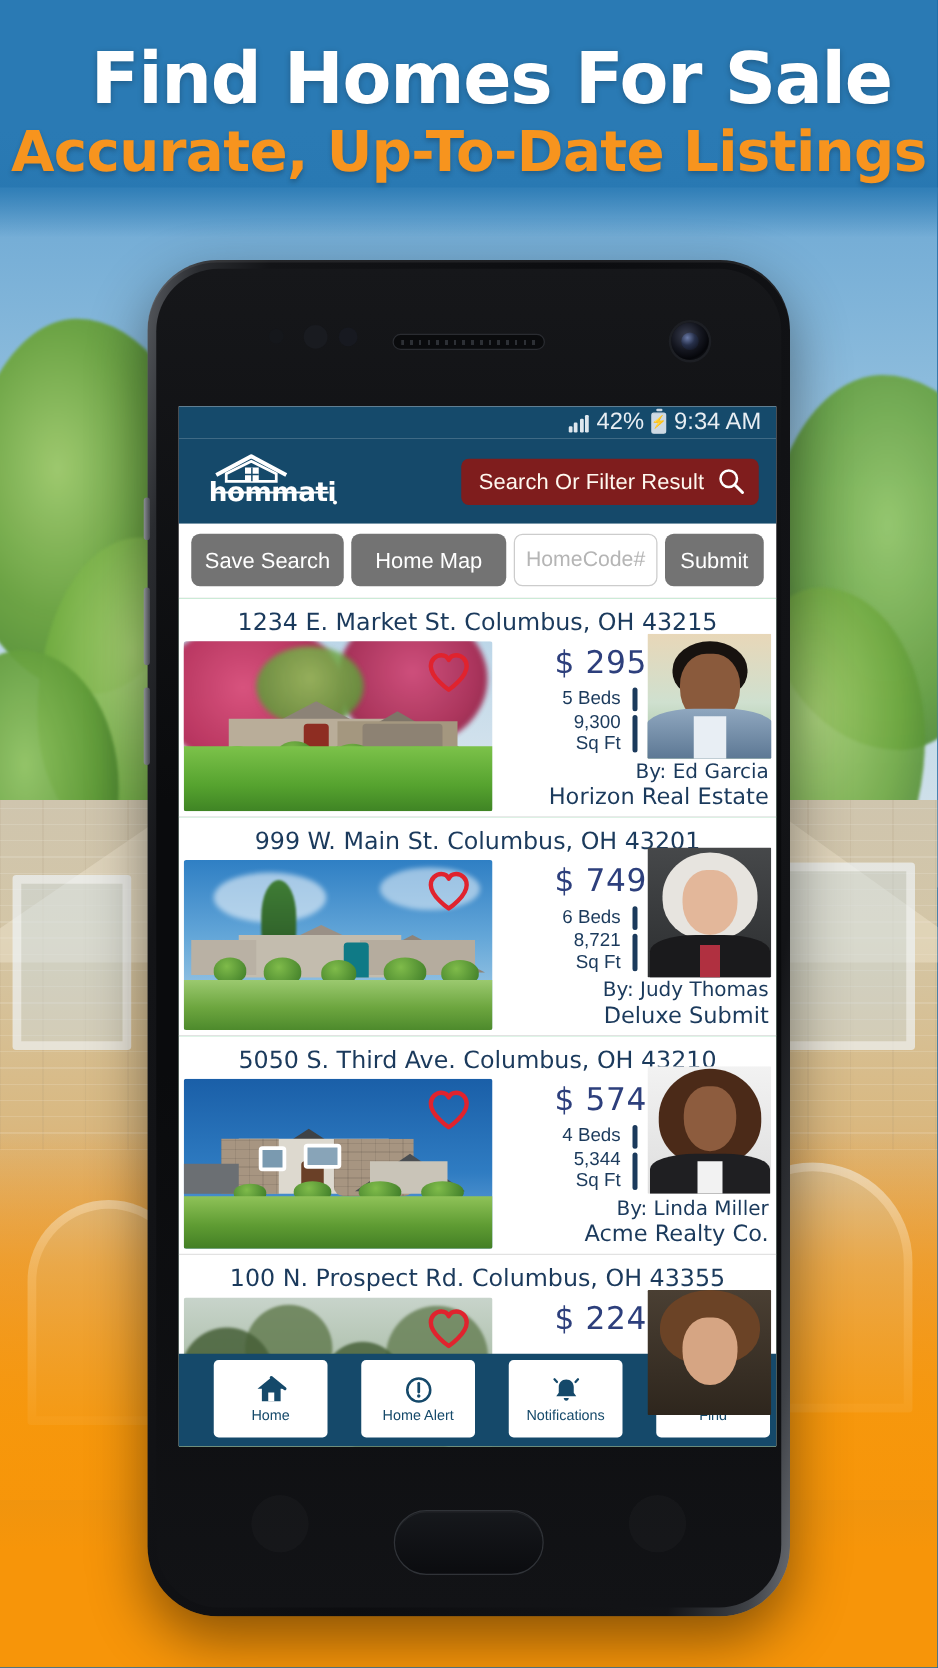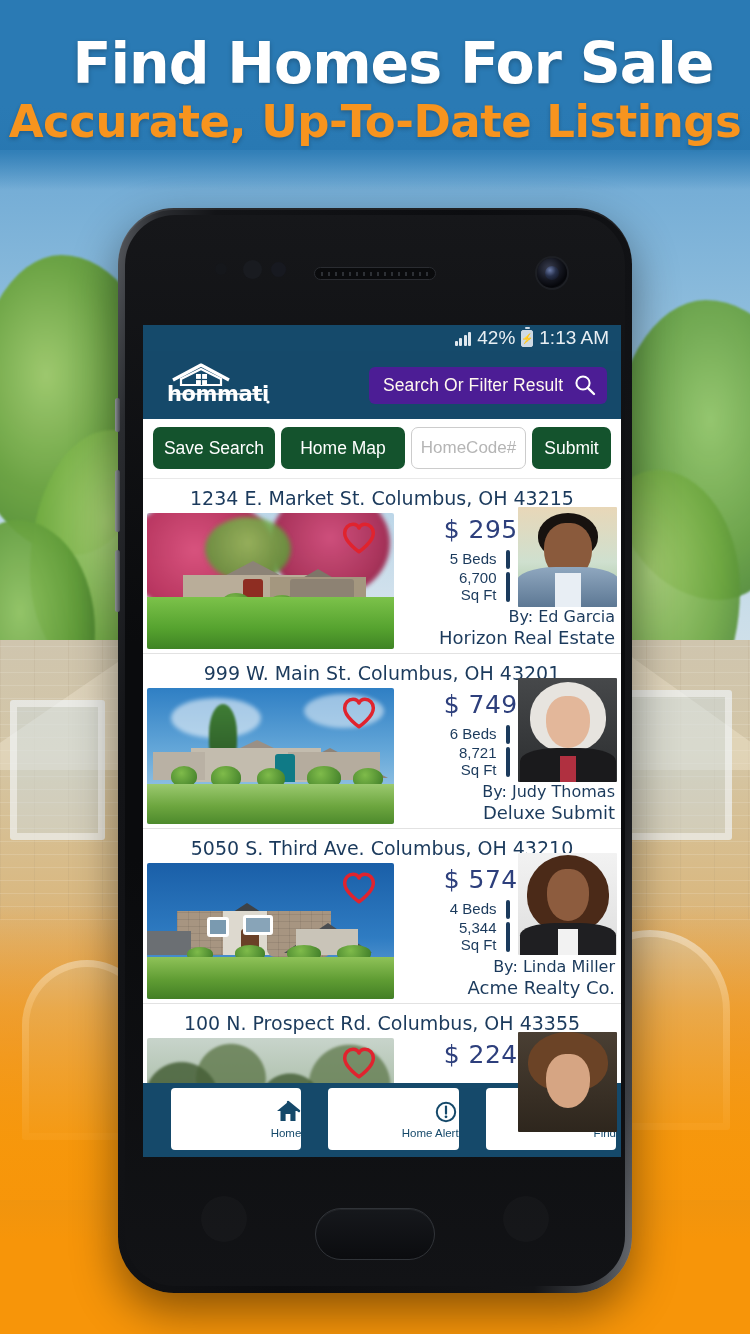--- a/index.html
+++ b/index.html
@@ -184,33 +184,33 @@
   
   .appheader {
     height: 68px; background: #15496a;
     display: flex; align-items: center; justify-content: space-between;
     padding: 0 14px 0 16px;
   }
   .logo { display: flex; flex-direction: column; align-items: center; }
   .logo svg { display: block; }
   .searchbar {
     display: flex; align-items: center; justify-content: space-between;
-    background: #4c1d95; border-radius: 6px;
+    background: #7f1d1d; border-radius: 6px;
     height: 37px; width: 238px; padding: 0 10px 0 14px;
   }
   .searchbar .stext { color: #fff8ef; font-size: 17.5px; letter-spacing: .1px; }
 
   
   .filterrow {
     background: #ffffff; padding: 8px 10px 9px 10px;
     display: flex; align-items: center; gap: 6px;
     border-bottom: 1px solid #e9e9e9;
   }
   .fbtn {
-    background: #14532d; color: #ffffff; border: none; border-radius: 7px;
+    background: #737373; color: #ffffff; border: none; border-radius: 7px;
     height: 42px; font-size: 17.5px; font-family: "Liberation Sans", sans-serif;
     display: flex; align-items: center; justify-content: center; cursor: pointer;
     white-space: nowrap;
   }
   .fbtn.save { flex: 0 0 122px; }
   .fbtn.map  { flex: 0 0 124px; }
   .fbtn.submit { flex: 1 1 auto; }
   .fcode {
     flex: 0 0 115px; height: 42px; border: 1px solid #cccccc; border-radius: 7px;
     background: #fff; color: #b5b5b5; font-size: 17px;
@@ -302,21 +302,21 @@
   .pz-body { position:absolute; left:50%; transform:translateX(-50%); bottom:0; border-radius:38% 38% 0 0; }
 
   
   .bottomnav {
     position: absolute; left: 0; right: 0; bottom: 0; height: 74px;
     background: #15496a; display: flex; align-items: center; gap: 4px;
     padding: 5px 5px 7px 5px;
   }
   .navitem {
     flex: 1 1 0; height: 62px; background: #ffffff; border-radius: 4px;
-    display: flex; flex-direction: column; align-items: flex-end; justify-content: center;
+    display: flex; flex-direction: column; align-items: center; justify-content: center;
     gap: 3px; cursor: pointer; min-width: 0; margin-left: 23px;
   }
   .navitem .nlabel {
     font-size: 11.5px; color: #15496a; font-family: "Liberation Sans", sans-serif;
     white-space: nowrap;
   }
   .navitem svg { display: block; }
 </style>
 </head>
 <body>
@@ -365,21 +365,21 @@
 
       <div class="statusbar">
         <span class="sig">
             <i></i>
             <i></i>
             <i></i>
             <i></i>
           </span>
         <span>42%</span>
         <span class="batt"></span>
-        <span>1:13 AM</span>
+        <span>9:34 AM</span>
       </div>
 
       <div class="appheader">
         <div class="logo">
           <svg width="118" height="44" viewBox="0 0 118 44">
             <path d="M14 17 L42 2 L70 17" fill="none" stroke="#ffffff" stroke-width="3.2" stroke-linejoin="round"></path>
             <path d="M22 16 L42 6 L62 16 L62 22 L22 22 Z" fill="none" stroke="#ffffff" stroke-width="2.2"></path>
             <rect x="37" y="11" width="11" height="11" fill="#ffffff"></rect>
             <line x1="42.5" y1="11" x2="42.5" y2="22" stroke="#15496a" stroke-width="1.2"></line>
             <line x1="37" y1="16.5" x2="48" y2="16.5" stroke="#15496a" stroke-width="1.2"></line>
@@ -429,21 +429,21 @@
                 <path d="M16 28 C16 28 2.5 18.8 2.5 10.2 C2.5 5.6 6.1 2 10.4 2 C13.1 2 15.2 3.6 16 5.6 C16.8 3.6 18.9 2 21.6 2 C25.9 2 29.5 5.6 29.5 10.2 C29.5 18.8 16 28 16 28 Z" fill="none" stroke="#e0232e" stroke-width="3.3" stroke-linejoin="round"></path>
               </svg>
             </div>
             <div class="stats">
               <div class="price">$ 295,000</div>
               <div class="statgrid">
                 <div class="sg-cell l">5 Beds</div>
                 <div class="sg-div a"></div>
                 <div class="sg-cell r">6 Baths</div>
                 <div class="sg-cell l">
-                  <div>6,700</div>
+                  <div>9,300</div>
                   <div>Sq Ft</div>
                 </div>
                 <div class="sg-div b"></div>
                 <div class="sg-cell r">1 Acres</div>
               </div>
             </div>
             <div class="agent">
               <div class="pz pz-bg1"></div>
               <div class="pz-hair" style="top:6px;width:60px;height:46px;background:#17120f"></div>
               <div class="pz-face" style="top:16px;width:48px;height:56px;background:#8a5a3c"></div>
@@ -598,20 +598,29 @@
 
         <div class="navitem">
           <svg width="26" height="24" viewBox="0 0 26 24">
             <circle cx="13" cy="12" r="9.2" fill="none" stroke="#15496a" stroke-width="2"></circle>
             <line x1="13" y1="6.6" x2="13" y2="13.6" stroke="#15496a" stroke-width="2.2" stroke-linecap="round"></line>
             <circle cx="13" cy="16.8" r="1.4" fill="#15496a"></circle>
           </svg>
           <span class="nlabel">Home Alert</span>
         </div>
 
+        <div class="navitem">
+          <svg width="26" height="24" viewBox="0 0 26 24">
+            <path d="M13 3.5 C9.4 3.5 7 6.2 7 9.6 L7 14.2 L5 17 L21 17 L19 14.2 L19 9.6 C19 6.2 16.6 3.5 13 3.5 Z" fill="#15496a"></path>
+            <path d="M11 18.4 C11 19.7 11.9 20.6 13 20.6 C14.1 20.6 15 19.7 15 18.4 Z" fill="#15496a"></path>
+            <path d="M5.6 5.6 L3.6 3.4" stroke="#15496a" stroke-width="1.8" stroke-linecap="round"></path>
+            <path d="M20.4 5.6 L22.4 3.4" stroke="#15496a" stroke-width="1.8" stroke-linecap="round"></path>
+          </svg>
+          <span class="nlabel">Notifications</span>
+        </div>
 
         <div class="navitem">
           <svg width="30" height="24" viewBox="0 0 30 24">
             <circle cx="7" cy="12" r="2.9" fill="#15496a"></circle>
             <circle cx="15" cy="12" r="2.9" fill="#15496a"></circle>
             <circle cx="23" cy="12" r="2.9" fill="#15496a"></circle>
           </svg>
           <span class="nlabel">Find</span>
         </div>
 

